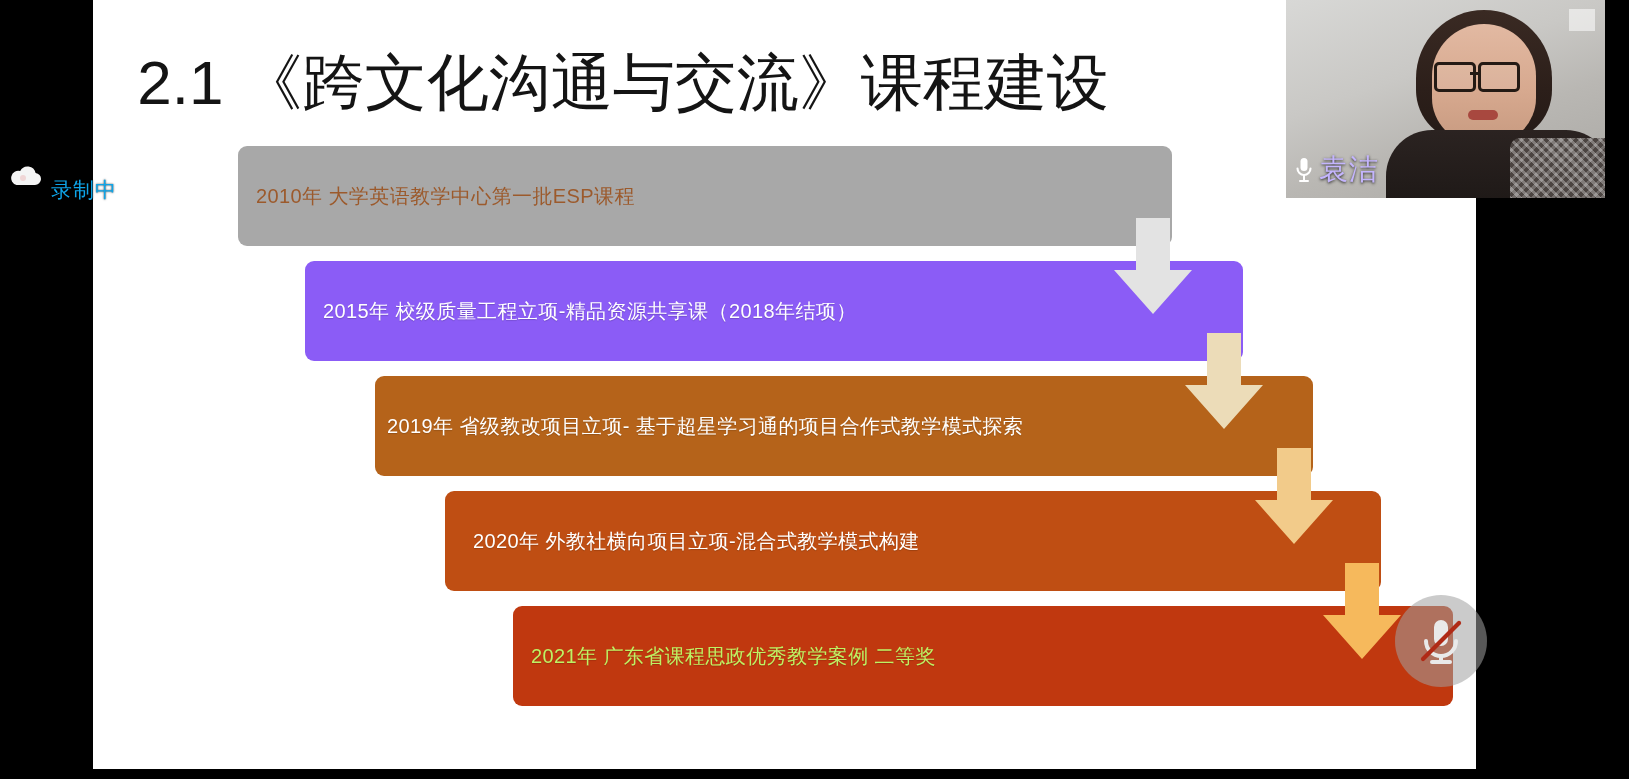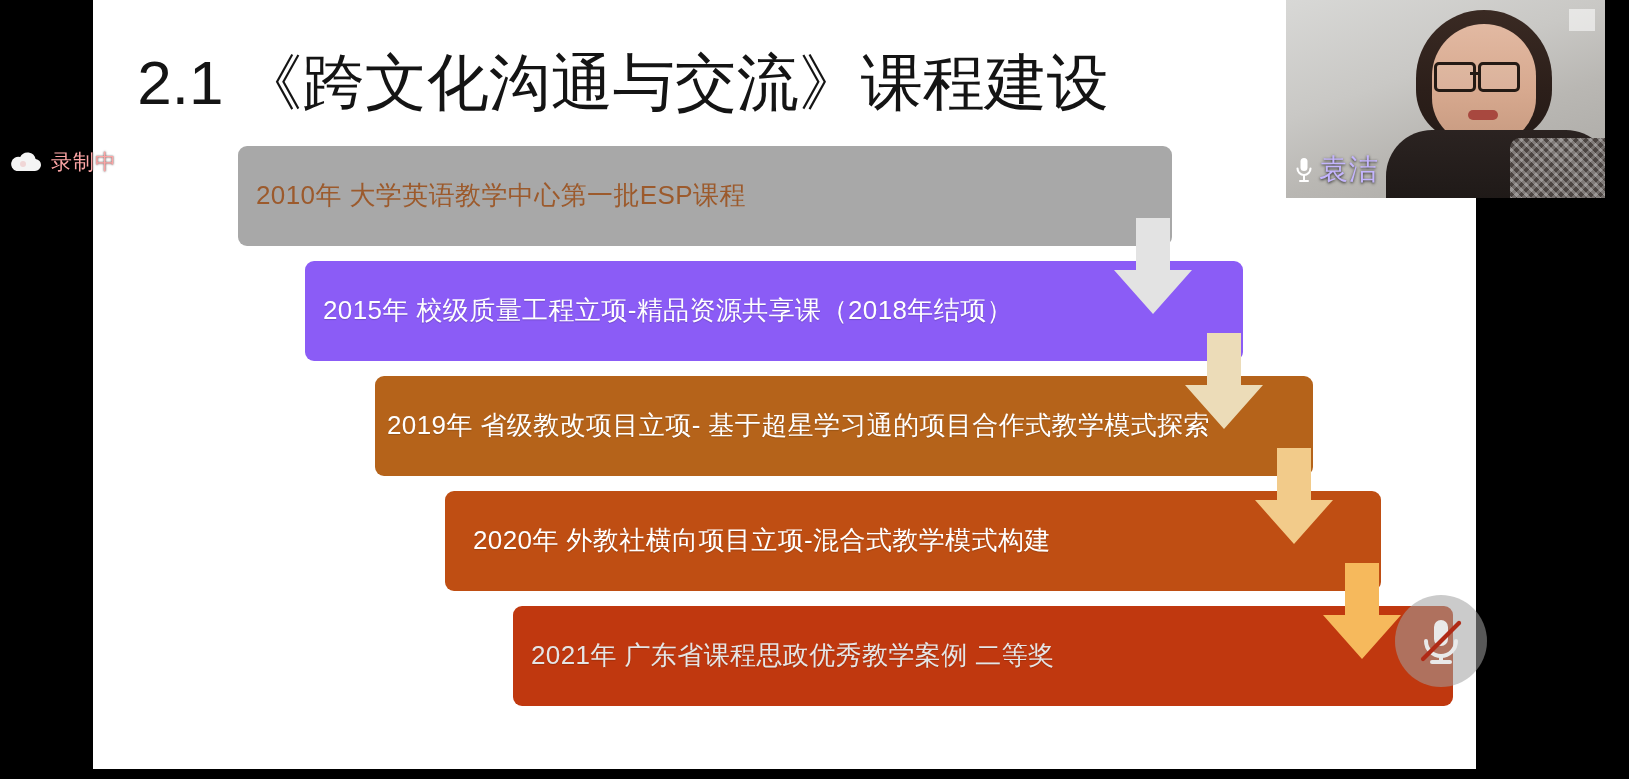--- a/index.html
+++ b/index.html
@@ -43,26 +43,27 @@
     gap: 9px;
     z-index: 40;
   }
   .cloud-icon {
     width: 34px;
     height: 20px;
     position: relative;
   }
   .cloud-icon svg { display:block; }
   .recording-label {
-    color: #fca5a5;
+    color: #0ea5e9;
     font-size: 21px;
     letter-spacing: 1px;
     text-shadow: 0 0 2px rgba(0,0,0,.8);
     white-space: nowrap;
     filter: blur(0.4px);
+    margin-top: 28px;
   }
 
   
   .slide {
     position: absolute;
     left: 93px;
     top: 0;
     width: 1383px;
     height: 779px;
     background: #ffffff;
@@ -96,21 +97,21 @@
   }
   .bar {
     position: absolute;
     border-radius: 9px;
     box-sizing: border-box;
     display: flex;
     align-items: center;
     overflow: hidden;
   }
   .bar-label {
-    font-size: 26px;
+    font-size: 20px;
     line-height: 1.2;
     white-space: nowrap;
     padding-left: 18px;
     letter-spacing: .4px;
     text-shadow: 0 1px 1px rgba(0,0,0,.18);
   }
   .bar-1 .bar-label { text-shadow: none; }
 
   
   .arrow {
@@ -280,21 +281,21 @@
       <div class="bar bar-2" id="bar-1" style="left: 212px; top: 261px; width: 938px; height: 100px; background: #8b5cf6;">
         <span class="bar-label" style="color: rgb(255, 255, 255);">2015年 校级质量工程立项-精品资源共享课（2018年结项）</span>
       </div>
       <div class="bar bar-3" id="bar-2" style="left: 282px; top: 376px; width: 938px; height: 100px; background: rgb(181, 99, 26);">
         <span class="bar-label" style="color: rgb(255, 255, 255); padding-left: 12px;">2019年 省级教改项目立项- 基于超星学习通的项目合作式教学模式探索</span>
       </div>
       <div class="bar bar-4" id="bar-3" style="left: 352px; top: 491px; width: 936px; height: 100px; background: rgb(191, 78, 19);">
         <span class="bar-label" style="color: rgb(255, 255, 255); padding-left: 28px;">2020年 外教社横向项目立项-混合式教学模式构建</span>
       </div>
       <div class="bar bar-5" id="bar-4" style="left: 420px; top: 606px; width: 940px; height: 100px; background: rgb(192, 56, 15);">
-        <span class="bar-label" style="color: #e5e5e5;">2021年 广东省课程思政优秀教学案例 二等奖</span>
+        <span class="bar-label" style="color: #bef264;">2021年 广东省课程思政优秀教学案例 二等奖</span>
       </div>
     </div>
 
     <div class="slide-bottom-strip"></div>
   </div>
 
   <div class="recording-badge">
     <span class="cloud-icon">
       <svg width="34" height="20" viewBox="0 0 34 20">
         <path d="M8.5 19h18.5a6 6 0 0 0 .6-11.97A8.2 8.2 0 0 0 12.2 5.1 6.6 6.6 0 0 0 8.5 19z" fill="#f4f4f4"></path>

